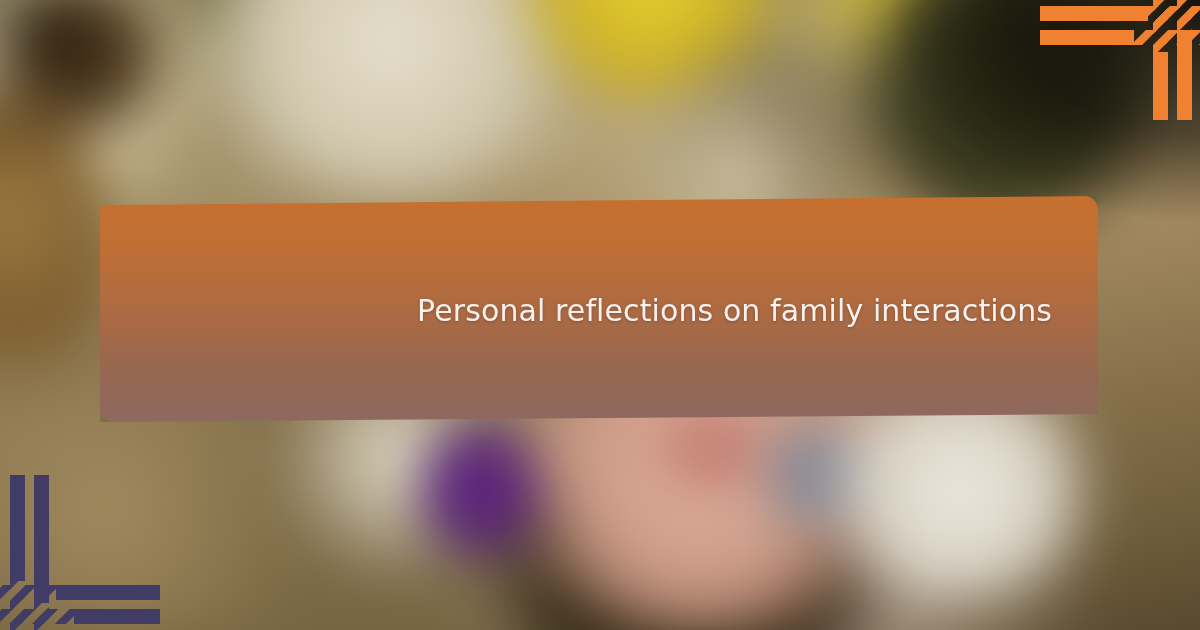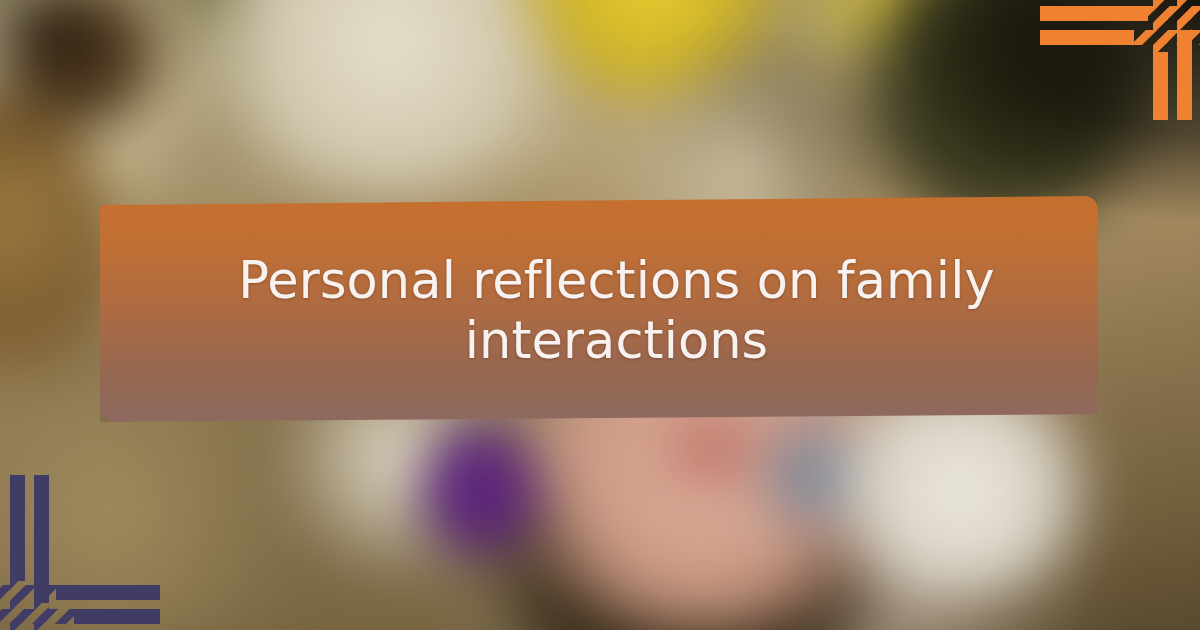--- a/index.html
+++ b/index.html
@@ -117,24 +117,24 @@
         #8d695f 100%);
     box-shadow: 0 10px 26px rgba(0,0,0,0.30);
     clip-path: polygon(0% 4.0%, 100% 0%, 100% 96.5%, 0% 100%);
     display: flex;
     align-items: center;
     justify-content: center;
   }
 
   #title-text {
     width: 100%;
-    text-align: center;
+    text-align: right;
     color: #f7f2ef;
     font-family: "DejaVu Sans", sans-serif;
-    font-size: 51px;
+    font-size: 30px;
     font-weight: 400;
     line-height: 1.17;
     letter-spacing: 0.1px;
     padding: 0 46px;
     box-sizing: border-box;
     text-shadow: 0 1px 3px rgba(60,25,10,0.32);
     margin-top: 4px;
     margin-left: 35px;
   }
 </style>

